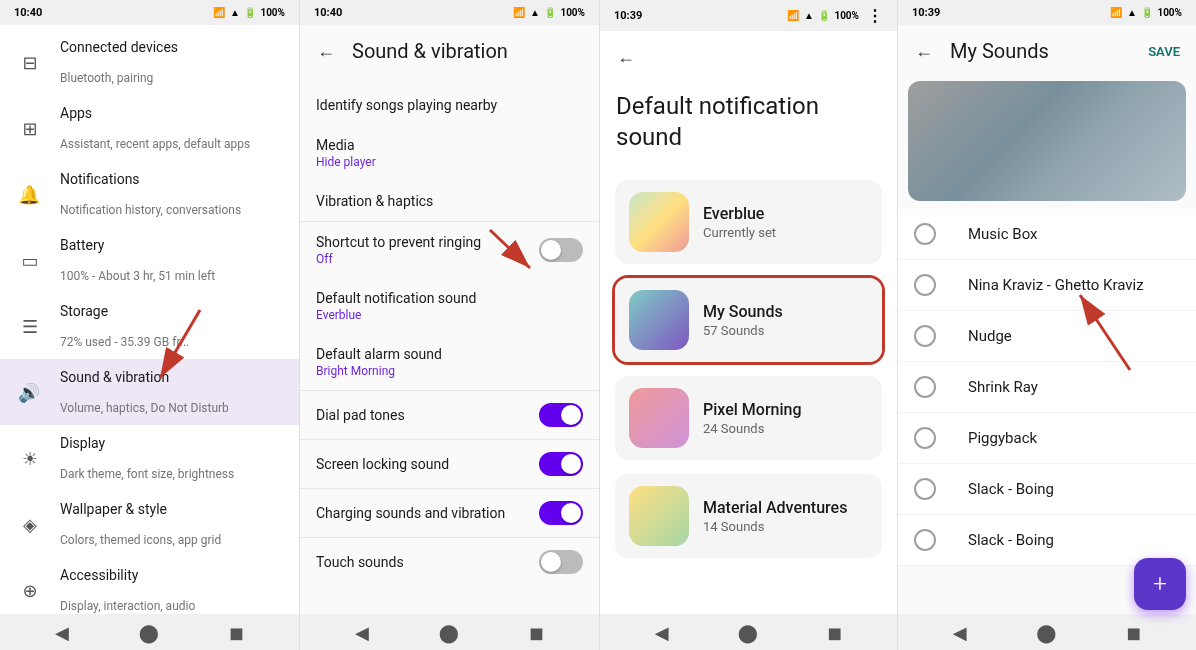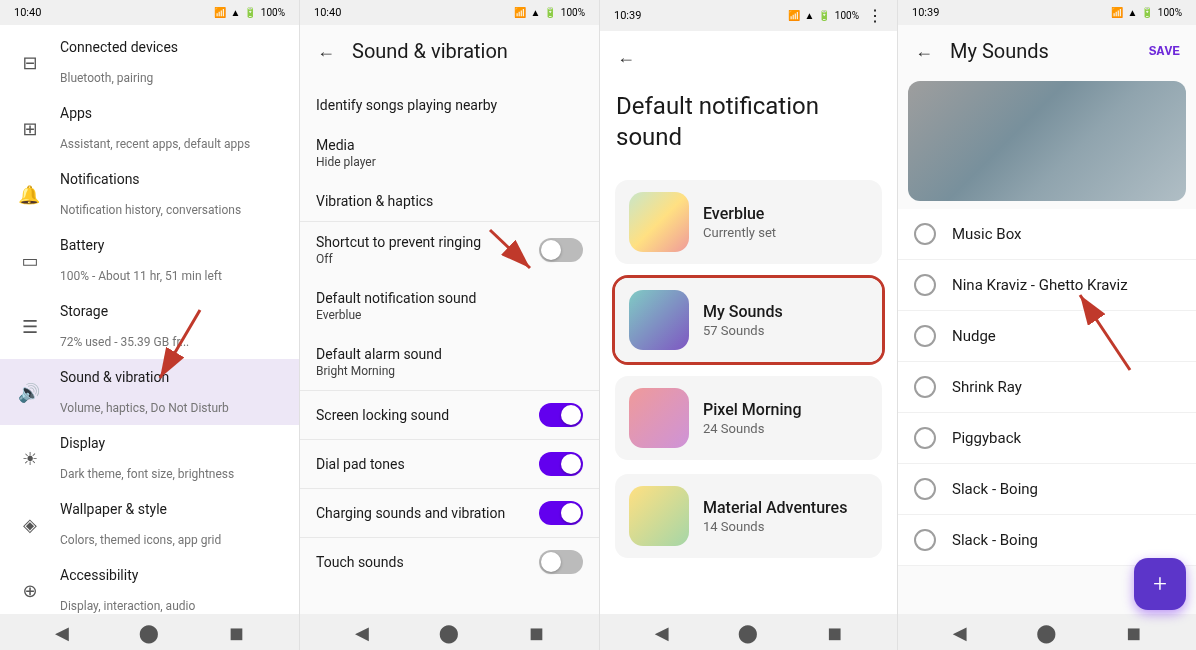--- a/index.html
+++ b/index.html
@@ -21,21 +21,21 @@
       overflow: hidden;
     }
 
     
     .status-bar {
       display: flex;
       justify-content: space-between;
       align-items: center;
       padding: 6px 14px;
       font-size: 11px;
-      font-weight: 400;
+      font-weight: 700;
       background: #f8f8f8;
       flex-shrink: 0;
     }
     .status-icons { display: flex; gap: 4px; align-items: center; font-size: 10px; }
 
     
     .panel-1 {
       width: 300px;
       border-right: 1px solid #e0e0e0;
     }
@@ -88,21 +88,21 @@
     }
     .panel-header-title { font-size: 20px; font-weight: 400; color: #1a1a1a; }
 
     .sound-list { flex: 1; overflow-y: auto; padding: 8px 0; }
     .sound-row {
       padding: 12px 16px;
       cursor: pointer;
       position: relative;
     }
     .sound-row-title { font-size: 14px; color: #1a1a1a; }
-    .sound-row-sub { font-size: 12px; color: #404040; margin-top: 2px; }
+    .sound-row-sub { font-size: 12px; color: #6d28d9; margin-top: 2px; }
 
     .sound-row-with-toggle {
       display: flex;
       align-items: center;
       padding: 12px 16px;
       cursor: pointer;
       border-top: 1px solid #e8e8e8;
     }
     .sound-row-with-toggle .row-text { flex: 1; }
     .toggle {
@@ -187,36 +187,36 @@
     .panel-4 .status-bar { background: #f0f0f0; }
     .panel-4-header {
       display: flex;
       align-items: center;
       padding: 8px 8px;
       gap: 8px;
       background: #fafafa;
       flex-shrink: 0;
     }
     .panel-4-header-title { font-size: 20px; font-weight: 400; color: #1a1a1a; flex: 1; }
-    .save-btn { font-size: 13px; color: #6d28d9; font-weight: 600; cursor: pointer; padding: 4px 8px; font-family: Liberation Mono, monospace; }
+    .save-btn { font-size: 13px; color: #0f766e; font-weight: 600; cursor: pointer; padding: 4px 8px; }
 
     .hero-gradient {
       height: 120px;
       background: linear-gradient(135deg, #9e9e9e 0%, #78909c 40%, #90a4ae 60%, #b0bec5 100%);
       margin: 4px 10px;
       border-radius: 12px;
       flex-shrink: 0;
     }
 
     .sounds-list { flex: 1; overflow-y: auto; padding: 4px 0; }
     .sound-option {
       display: flex;
       align-items: center;
       padding: 14px 16px;
-      gap: 16px;
+      gap: 32px;
       cursor: pointer;
       background: #fff;
       border-bottom: 1px solid #f0f0f0;
     }
     .radio-btn {
       width: 22px; height: 22px;
       border-radius: 50%;
       border: 2px solid #9e9e9e;
       flex-shrink: 0;
       display: flex; align-items: center; justify-content: center;
@@ -295,21 +295,21 @@
     <div class="settings-icon">🔔</div>
     <div class="settings-text">
       <div class="settings-title">Notifications</div>
       <div class="settings-sub">Notification history, conversations</div>
     </div>
   </div>
         <div class="settings-item">
     <div class="settings-icon">▭</div>
     <div class="settings-text">
       <div class="settings-title">Battery</div>
-      <div class="settings-sub">100% - About 11 hr, 51 min left</div>
+      <div class="settings-sub">100% - About 3 hr, 51 min left</div>
     </div>
   </div>
         <div class="settings-item">
     <div class="settings-icon">☰</div>
     <div class="settings-text">
       <div class="settings-title">Storage</div>
       <div class="settings-sub">72% used - 35.39 GB fr...</div>
     </div>
   </div>
         <div class="settings-item active">
@@ -386,30 +386,30 @@
         <div class="sound-row">
       <div class="sound-row-title">Default notification sound</div>
       <div class="sound-row-sub">Everblue</div>
     </div>
         <div class="sound-row">
       <div class="sound-row-title">Default alarm sound</div>
       <div class="sound-row-sub">Bright Morning</div>
     </div>
         <div class="sound-row-with-toggle">
       <div class="row-text">
-        <div class="sound-row-title">Screen locking sound</div>
+        <div class="sound-row-title">Dial pad tones</div>
 
       </div>
       <div class="toggle on">
         <div class="toggle-thumb"></div>
       </div>
     </div>
         <div class="sound-row-with-toggle">
       <div class="row-text">
-        <div class="sound-row-title">Dial pad tones</div>
+        <div class="sound-row-title">Screen locking sound</div>
 
       </div>
       <div class="toggle on">
         <div class="toggle-thumb"></div>
       </div>
     </div>
         <div class="sound-row-with-toggle">
       <div class="row-text">
         <div class="sound-row-title">Charging sounds and vibration</div>
 

